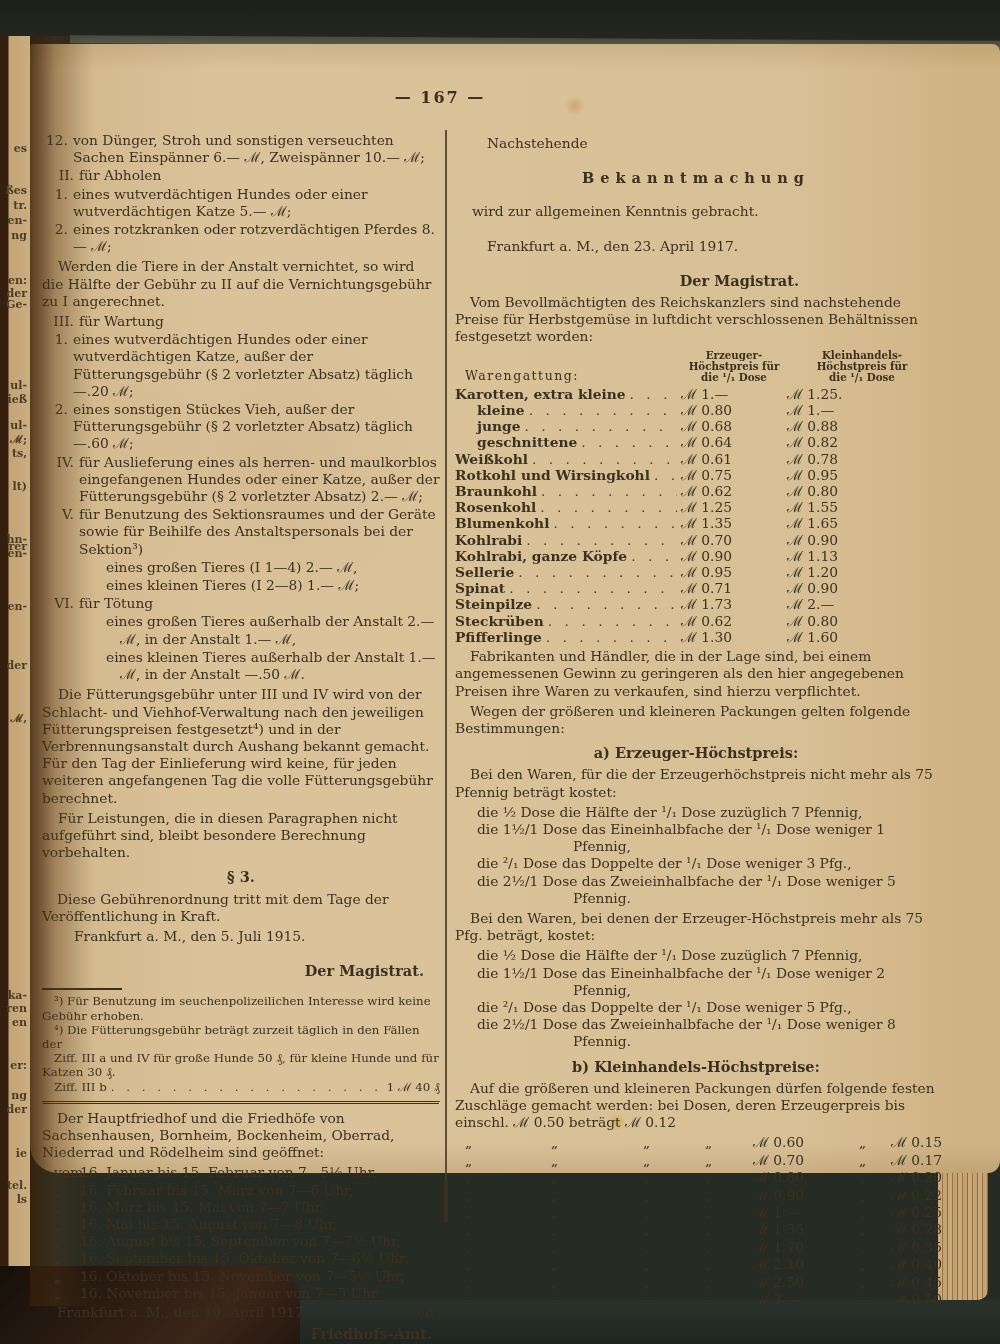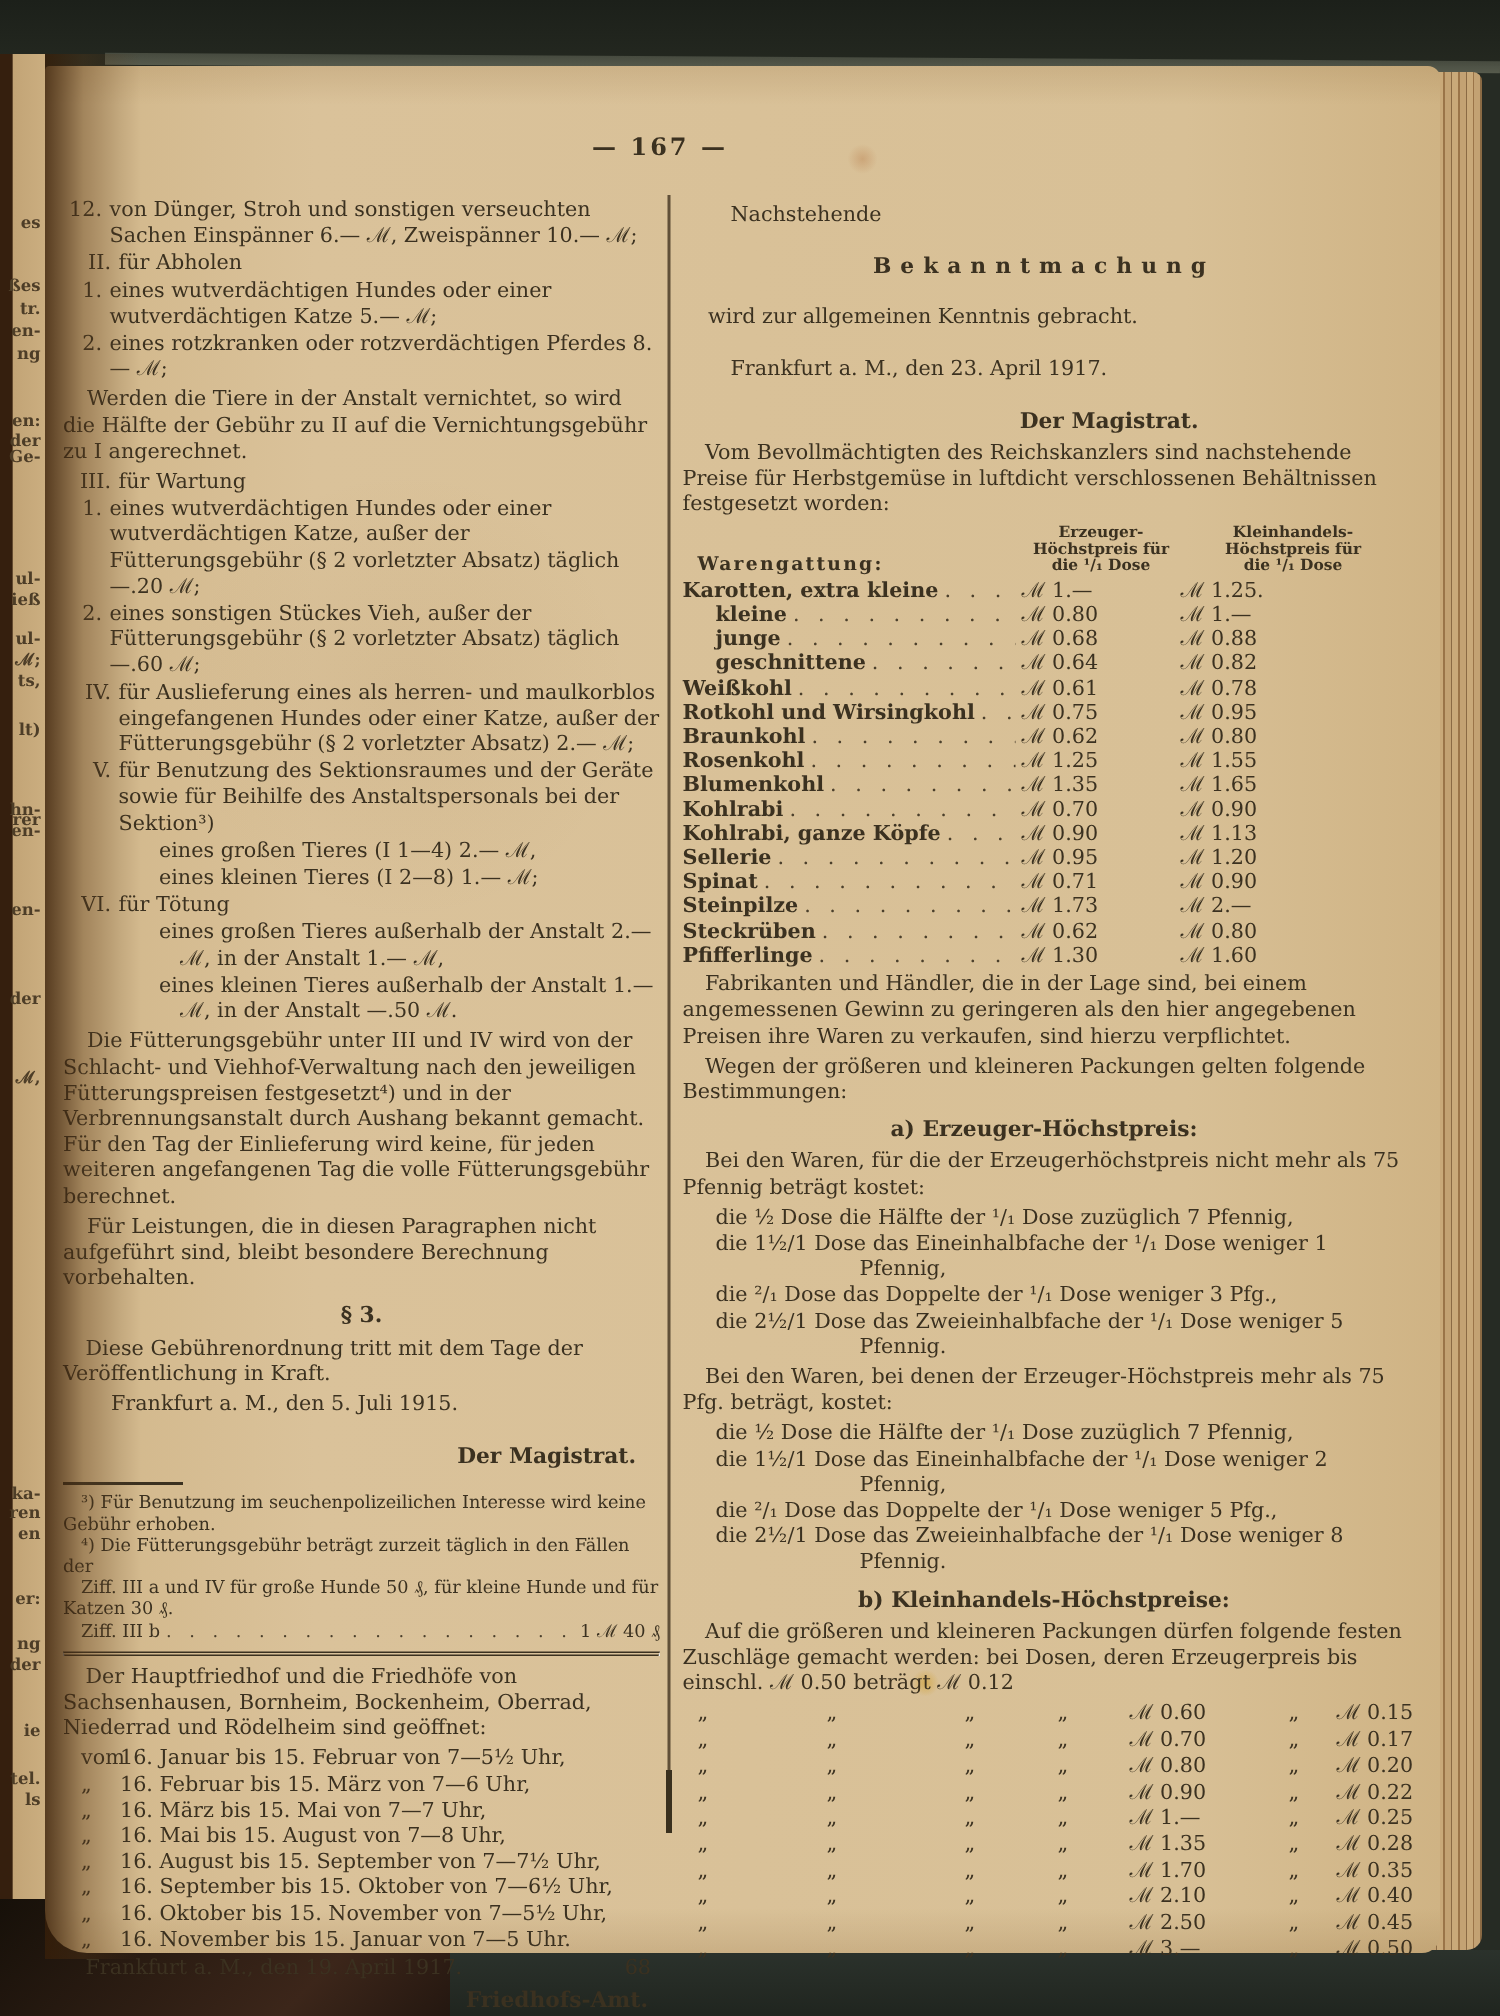--- a/index.html
+++ b/index.html
@@ -18,29 +18,29 @@
   .page-stack{position:absolute;left:938px;top:48px;width:50px;height:1252px;
     background:repeating-linear-gradient(90deg,#c9a979 0 4px,#9a7448 4px 5px,#c3a273 5px 9px,#8a6a44 9px 10px);
     border-radius:0 6px 10px 0;}
   
   .facing-edge{position:absolute;left:0;top:36px;width:30px;height:1270px;
     background:linear-gradient(90deg,#351f0e 0 8px,#c2a476 9px,#cbae80);}
   .frag{position:absolute;right:3px;font-size:11px;font-weight:bold;color:#4d3d27;line-height:12px;white-space:nowrap;}
   .gutter-shadow{position:absolute;left:30px;top:36px;width:64px;height:1270px;z-index:3;pointer-events:none;
     background:linear-gradient(90deg,rgba(56,31,9,.78),rgba(87,56,24,.35) 40%,rgba(87,56,24,0));}
   
-  .page{position:absolute;left:30px;top:44px;width:930px;height:1258px;z-index:2;color:#3b3120;
+  .page{position:absolute;left:30px;top:44px;width:930px;height:1129px;z-index:2;color:#3b3120;
     background:
       radial-gradient(circle at 587px 1078px, rgba(206,152,23,.5), rgba(206,152,23,0) 9px),
       radial-gradient(circle at 545px 62px, rgba(171,96,42,.28), rgba(171,96,42,0) 10px),
       radial-gradient(circle at 240px 420px, rgba(128,88,34,.07), rgba(128,88,34,0) 150px),
       linear-gradient(180deg, rgba(140,104,56,.18), rgba(140,104,56,0) 26px),
       linear-gradient(0deg, rgba(140,104,56,.2), rgba(140,104,56,0) 30px),
       linear-gradient(90deg,#c2a273 0,#d3b98d 50px,#dac29a 180px,#d8c096 760px,#cfb384 930px);
-    border-radius:3px 8px 12px 28px;}
+    border-radius:3px 8px 12px 28px;padding-left:40px;}
   .page-number{position:absolute;left:325px;top:44px;width:170px;text-align:center;
     font-size:16px;font-weight:bold;letter-spacing:2px;}
   .divider{position:absolute;left:415px;top:86px;width:2px;height:1092px;background:#4a3b27;opacity:.85;}
   .divider-end{position:absolute;left:414px;top:1136px;width:4px;height:42px;background:#39301e;}
   
   .col-left{position:absolute;left:12px;top:88px;width:398px;font-size:13.8px;line-height:17.2px;}
   .col-right{position:absolute;left:425px;top:88px;width:482px;font-size:13.8px;line-height:17.2px;}
   p{margin:17px;}
   .para{text-indent:15px;margin:3px 0;}
   
@@ -55,21 +55,21 @@
   .fn-sep{width:80px;border-top:2px solid #3b3120;margin:1px 0 4px;}
   .fn{font-size:11.8px;line-height:14.2px;text-indent:12px;margin:0;}
   .fnrow{display:flex;font-size:11.8px;line-height:14.2px;padding-left:12px;}
   .full-rule{border-top:3px double #3b3120;border-bottom:none;margin:7px 0 6px;}
   .sched{display:flex;} .sp{width:38px;padding-left:12px;box-sizing:border-box;} 
   .dateline-row{display:flex;justify-content:space-between;padding:0 6px 0 15px;margin-top:2px;}
   
   .rc-title{text-align:center;font-weight:bold;letter-spacing:6px;margin:3px 0;font-size:14.5px;}
   .rc-sig{text-align:right;font-weight:bold;padding-right:138px;margin:3px 0 5px;font-size:14.5px;}
   .vheader{display:grid;grid-template-columns:226px 106px auto;align-items:end;margin:4px 0 2px;}
-  .vh1{font-weight:bold;letter-spacing:1.5px;padding-left:10px;font-size:12.5px;}
+  .vh1{font-weight:normal;letter-spacing:1.5px;padding-left:10px;font-size:12.5px;}
   .vh-small{font-size:10.3px;line-height:11.4px;text-align:center;font-weight:bold;}
   .vrow{display:grid;grid-template-columns:226px 106px auto;line-height:16.2px;}
   .vname{display:flex;overflow:hidden;align-items:flex-end;} .vn{font-weight:600;white-space:nowrap;}
   .vind{padding-left:22px;}
   .dots{flex:1;overflow:hidden;white-space:nowrap;letter-spacing:4px;margin:0 4px;opacity:.9;}
   .vp{white-space:nowrap;}
   .center{text-align:center;margin:3px 0;}
   .aline{padding-left:118px;text-indent:-96px;}
   .brow{display:grid;grid-template-columns:86px 92px 62px 58px 96px 42px auto;line-height:17.4px;}
   .bd{padding-left:10px;} .bp{white-space:nowrap;}

